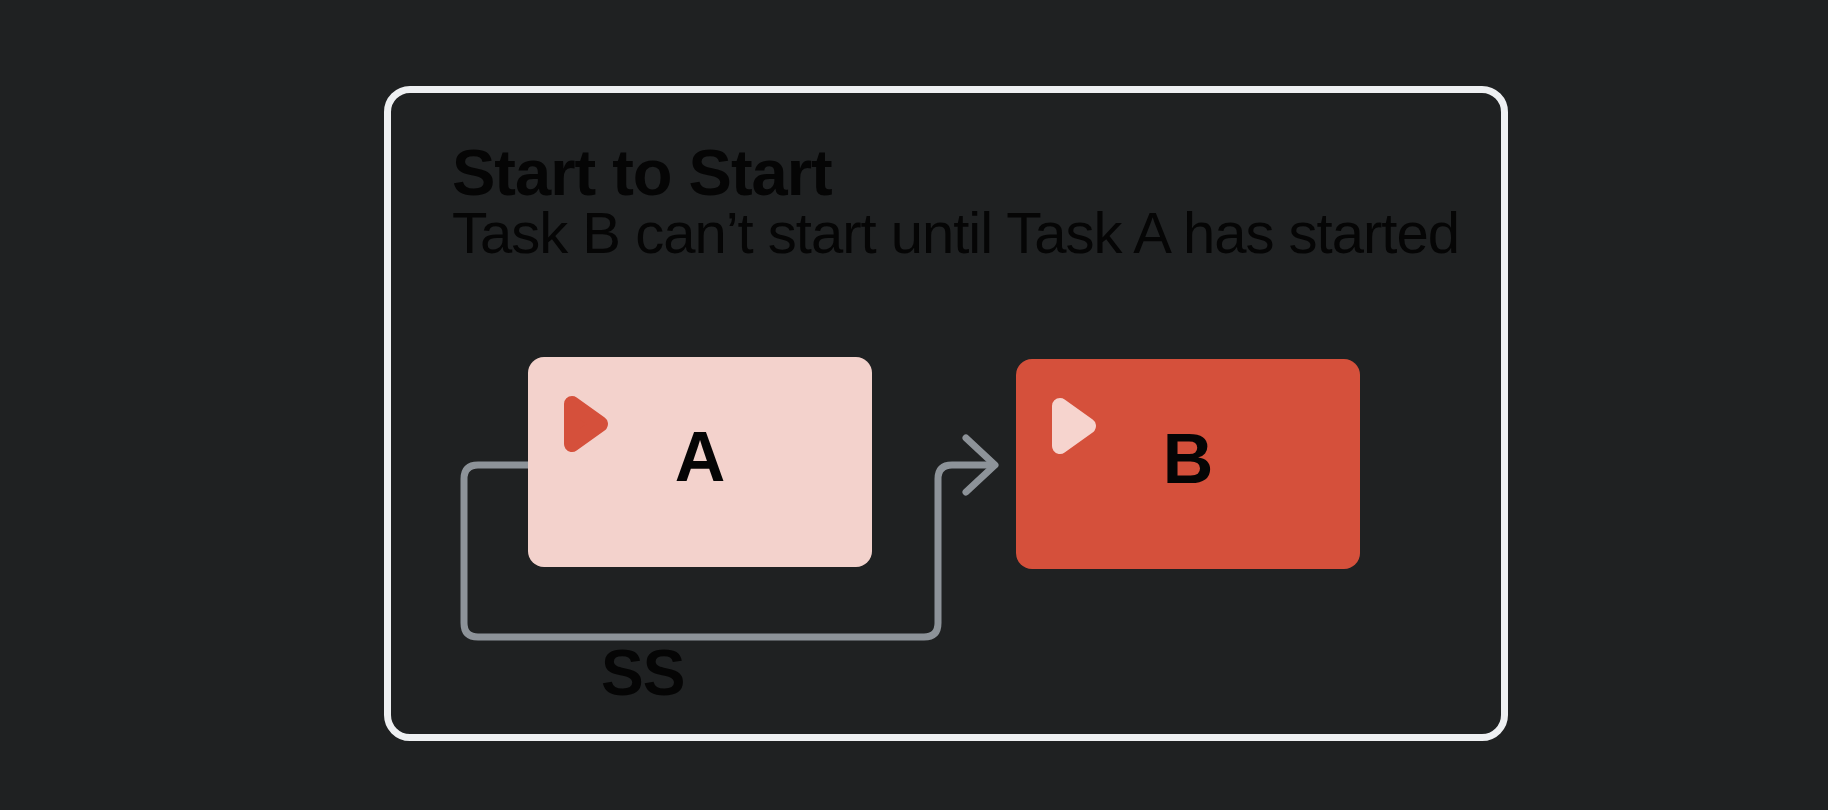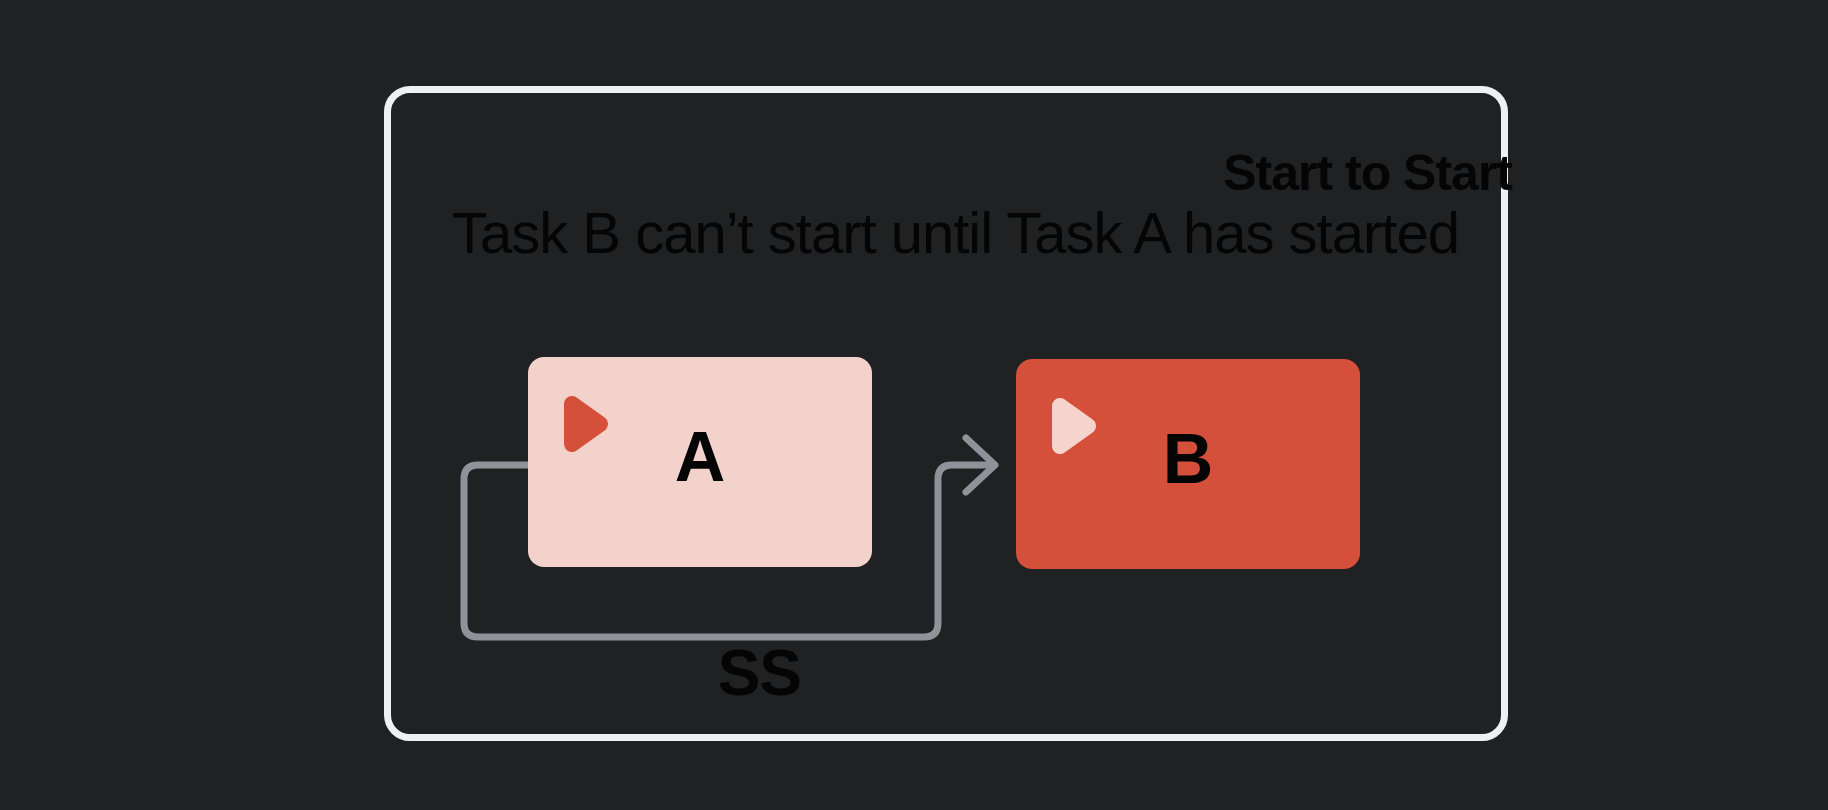--- a/index.html
+++ b/index.html
@@ -28,24 +28,23 @@
   }
   .heading {
     position: absolute;
     left: 452px;
     top: 143px;
     width: 1060px;
     color: #050505;
     letter-spacing: -1px;
   }
   .heading .title {
-    font-size: 50px;
+    font-size: 65px;
     line-height: 60px;
     font-weight: bold;
-    text-align: right;
   }
   .heading .subtitle {
     font-size: 58px;
     line-height: 60px;
     font-weight: normal;
   }
   .connector-svg {
     position: absolute;
     left: 0;
     top: 0;
@@ -90,21 +89,21 @@
     left: 34px;
     top: 34px;
     width: 48px;
     height: 66px;
   }
   .ss-label {
     position: absolute;
     left: 601px;
     top: 641px;
     width: 200px;
-    text-align: right;
+    text-align: left;
     font-size: 64px;
     line-height: 1.0;
     font-weight: bold;
     color: #050505;
     letter-spacing: -1px;
   }
 </style>
 </head>
 <body>
 

